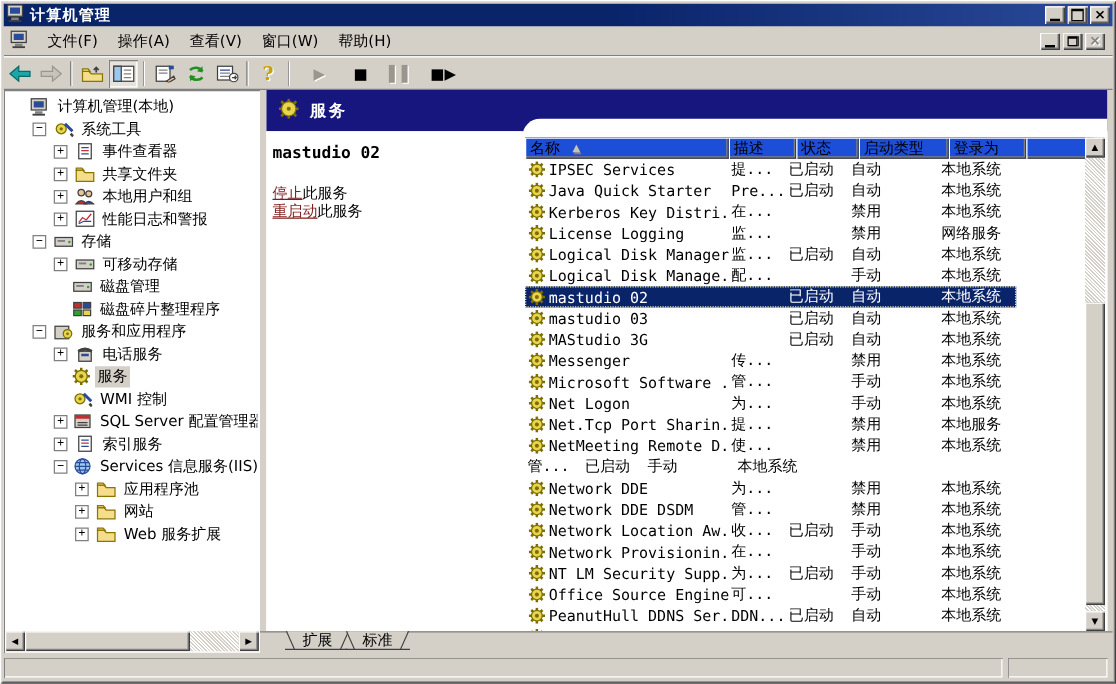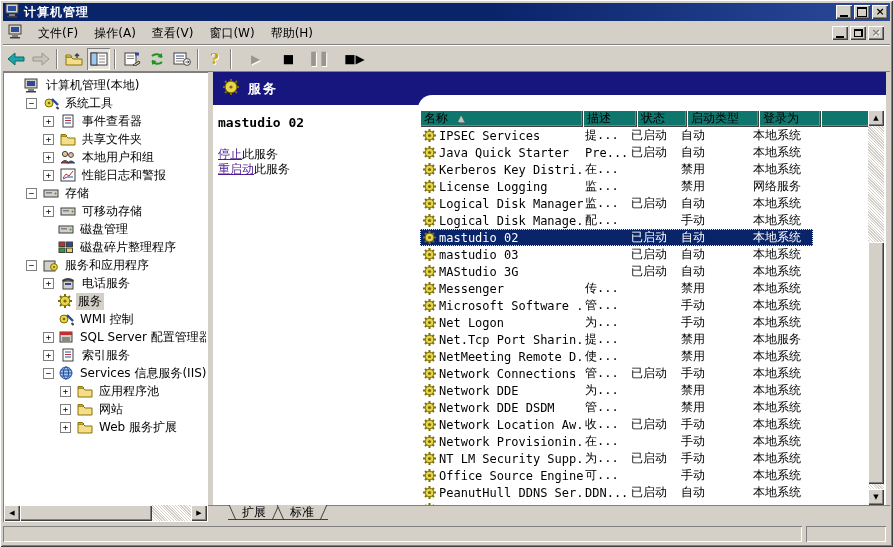--- a/index.html
+++ b/index.html
@@ -68,26 +68,26 @@
 
   
   #rightpane{position:absolute;left:213px;top:72px;width:673px;height:433px;background:#fff;overflow:hidden;}
   #banner{position:absolute;left:0;top:0;right:0;height:33px;background:#16167E;}
   #banner-title{position:absolute;left:10px;top:7px;display:flex;align-items:center;color:#fff;font-weight:bold;font-size:13px;letter-spacing:2px;}
   #banner-title .bicn{margin-right:9px;}
   #listpanel{position:absolute;left:205px;top:23px;right:0;bottom:0;background:#fff;border-top-left-radius:14px;overflow:hidden;}
   #info{position:absolute;left:0;top:33px;width:205px;bottom:0;background:#fff;}
   #svc-name{position:absolute;left:5px;top:10px;font-weight:bold;font-size:13px;}
   #svc-links{position:absolute;left:5px;top:42px;line-height:15px;}
-  .lnk{color:#4c1d95;text-decoration:underline;}
+  .lnk{color:#7f1d1d;text-decoration:underline;}
   .lnk-rest{color:#000;}
 
   
   #listheader{position:absolute;left:2px;top:15px;display:flex;height:17px;}
-  .hcell{height:17px;background:#0f766e;box-shadow:inset 1px 1px 0 #fff, inset -1px -1px 0 #404040, inset -2px -2px 0 #808080;
+  .hcell{height:17px;background:#1d4ed8;box-shadow:inset 1px 1px 0 #fff, inset -1px -1px 0 #404040, inset -2px -2px 0 #808080;
     display:flex;align-items:center;padding:0 0 0 4px;box-sizing:border-box;overflow:hidden;white-space:nowrap;}
   .sortmark{color:#C6C3BB;font-size:8px;margin-left:10px;text-shadow:1px 1px 0 #808080;}
   
   #listrows{position:absolute;left:2px;top:32px;width:448px;bottom:0;overflow:hidden;}
   .lrow{height:17px;display:flex;align-items:center;white-space:nowrap;color:#000;}
   .lcell{overflow:hidden;flex:none;box-sizing:border-box;padding-left:2px;}
   .lrow .name{display:flex;align-items:center;}
   .lrow .gic{margin:0 3px 0 1px;flex:none;display:flex;}
   .lrow.sel{background:#0A246A;color:#fff;outline:1px dotted #EFE8B0;outline-offset:-1px;width:393px;}
   
@@ -828,35 +828,20 @@
                 </svg>
               </span>
               <span>NetMeeting Remote D...</span>
             </span>
             <span class="lcell" style="width: 46px;">使...</span>
             <span class="lcell" style="width: 50px;"></span>
             <span class="lcell" style="width: 72px;">禁用</span>
             <span class="lcell" style="width: 62px;">本地系统</span>
           </div>
           <div class="lrow">
-            <span class="lcell name" style="width: 163px;">
-              <span class="gic">
-                <svg width="13" height="13" viewBox="0 0 13 13">
-                  <g stroke="#7a6e00" stroke-width="2">
-                    <line x1="6.5" y1="0" x2="6.5" y2="13"></line>
-                    <line x1="0" y1="6.5" x2="13" y2="6.5"></line>
-                    <line x1="2" y1="2" x2="11" y2="11"></line>
-                    <line x1="11" y1="2" x2="2" y2="11"></line>
-                  </g>
-                  <circle cx="6.5" cy="6.5" r="4.3" fill="#E8D44D" stroke="#7a6e00"></circle>
-                  <circle cx="6.5" cy="6.5" r="1.6" fill="#7a6e00"></circle>
-                </svg>
-              </span>
-              <span>Network Connections</span>
-            </span>
             <span class="lcell" style="width: 46px;">管...</span>
             <span class="lcell" style="width: 50px;">已启动</span>
             <span class="lcell" style="width: 72px;">手动</span>
             <span class="lcell" style="width: 62px;">本地系统</span>
           </div>
           <div class="lrow">
             <span class="lcell name" style="width: 163px;">
               <span class="gic">
                 <svg width="13" height="13" viewBox="0 0 13 13">
                   <g stroke="#7a6e00" stroke-width="2">

